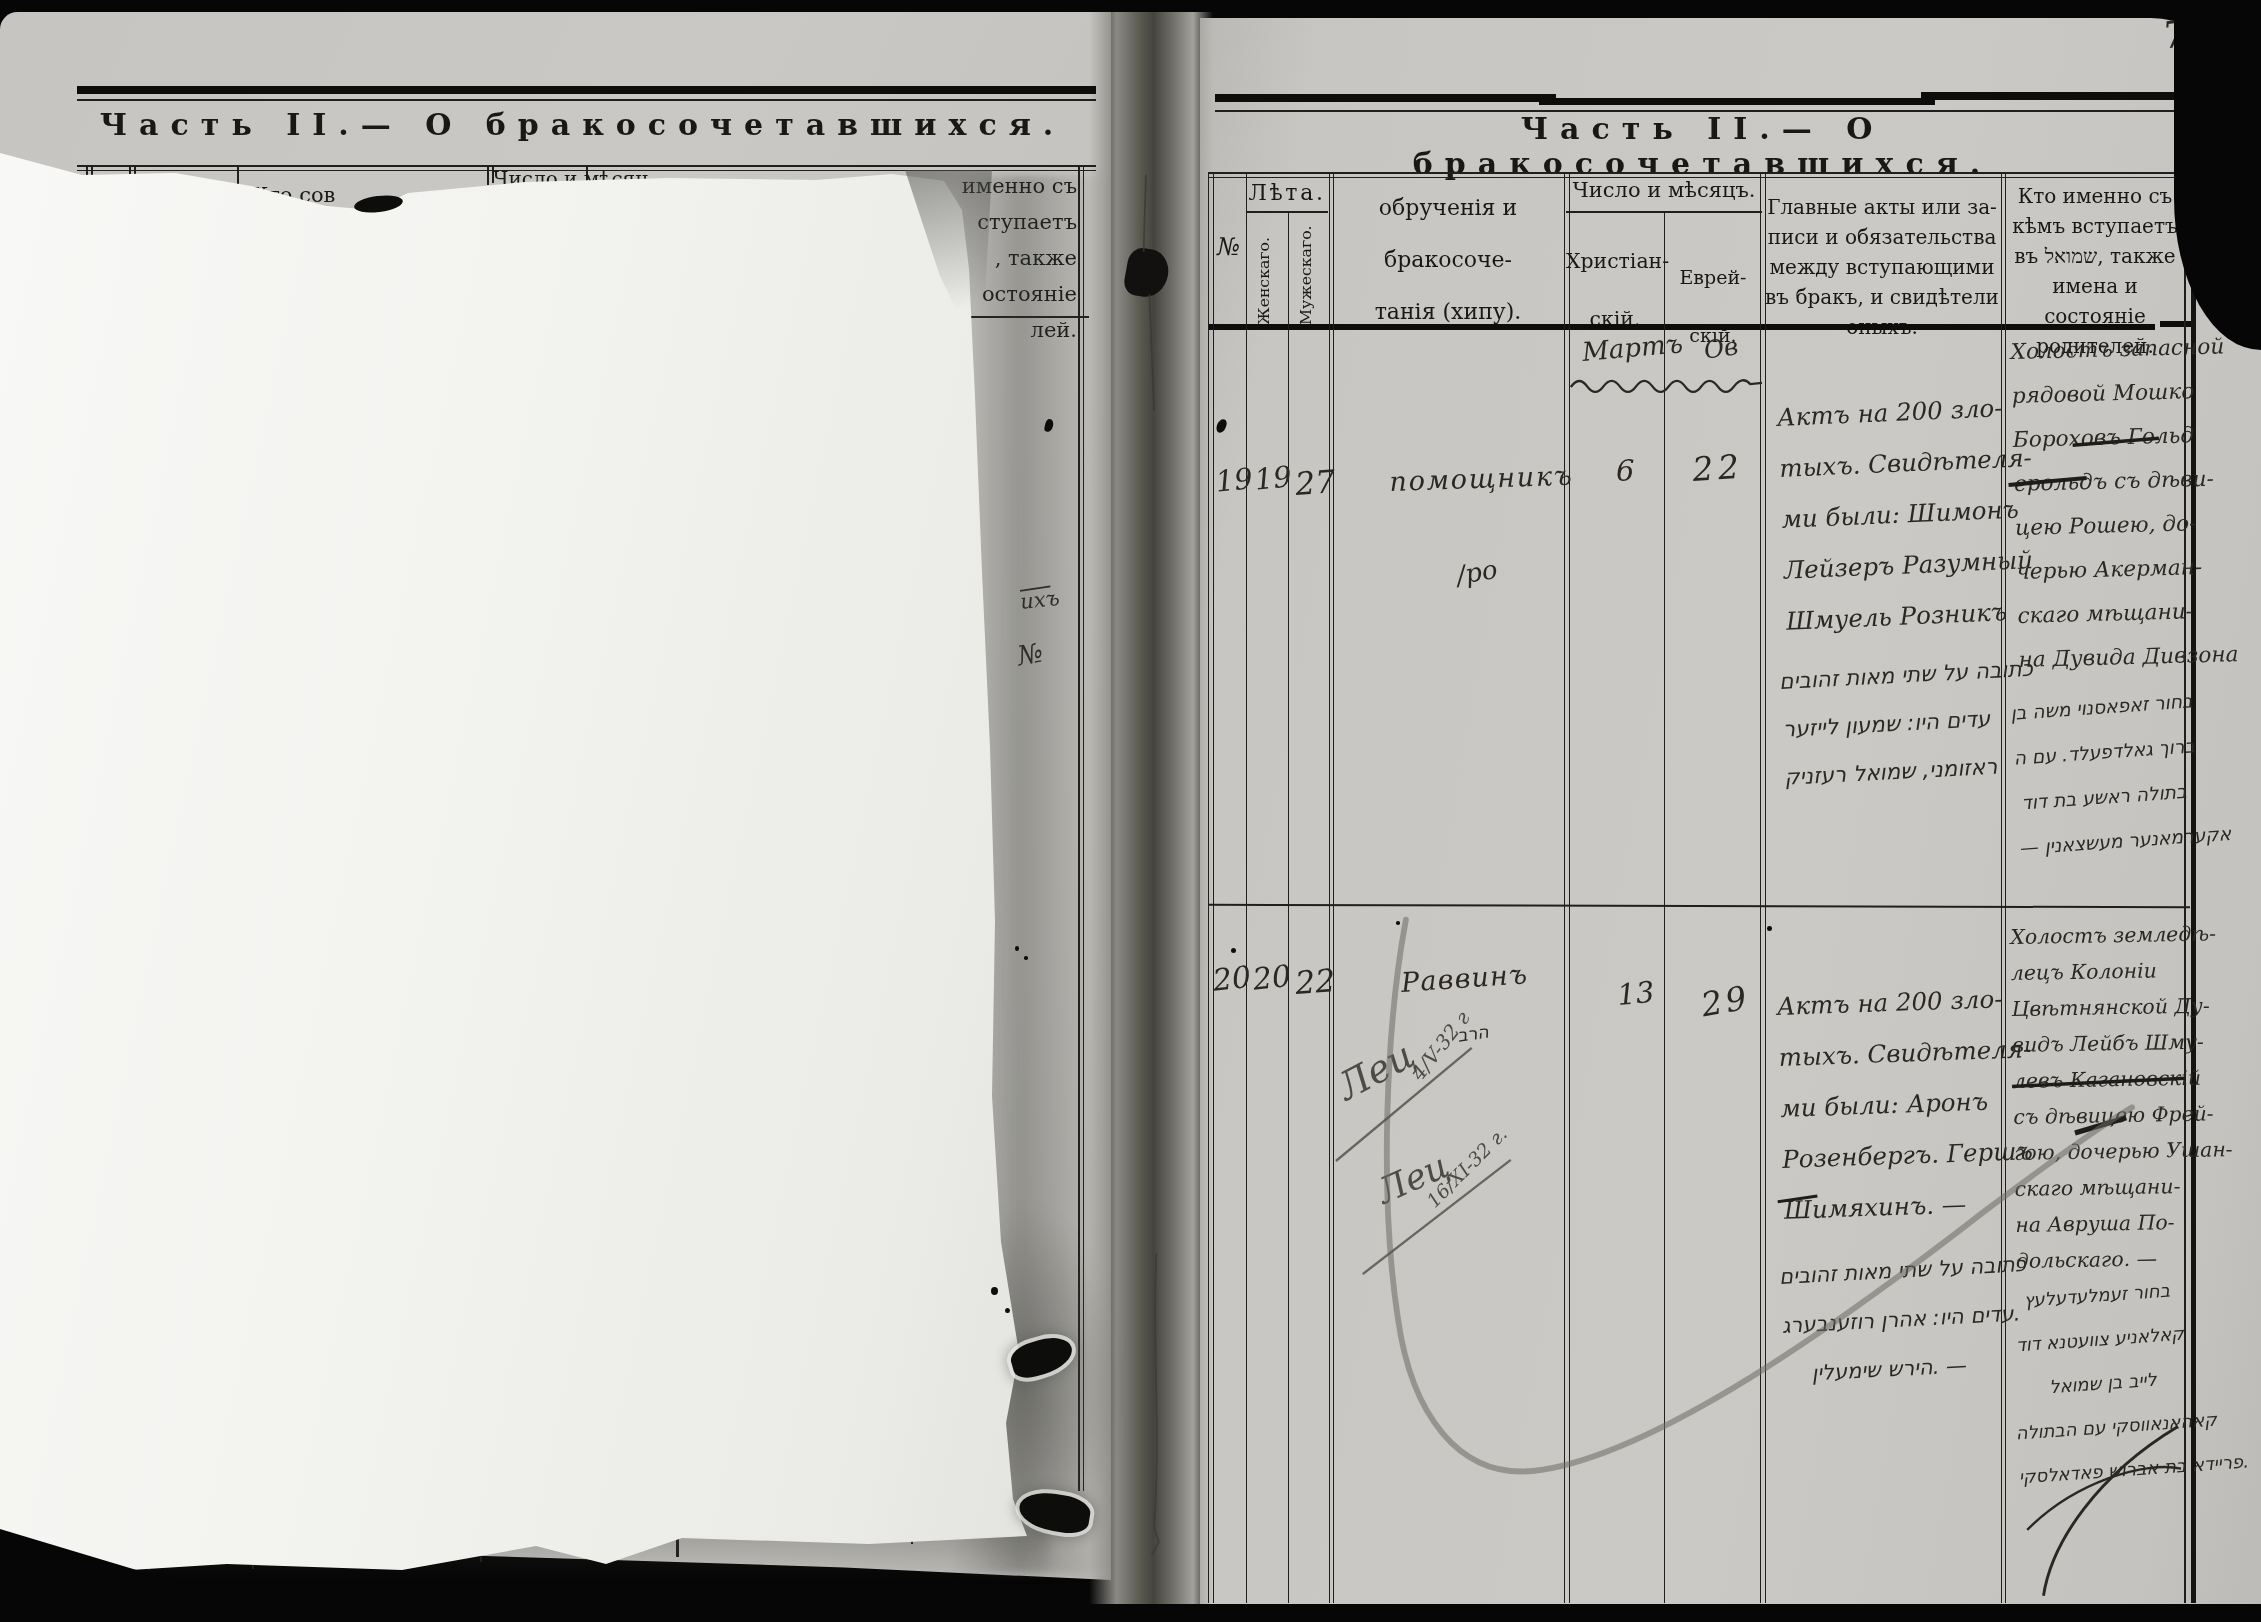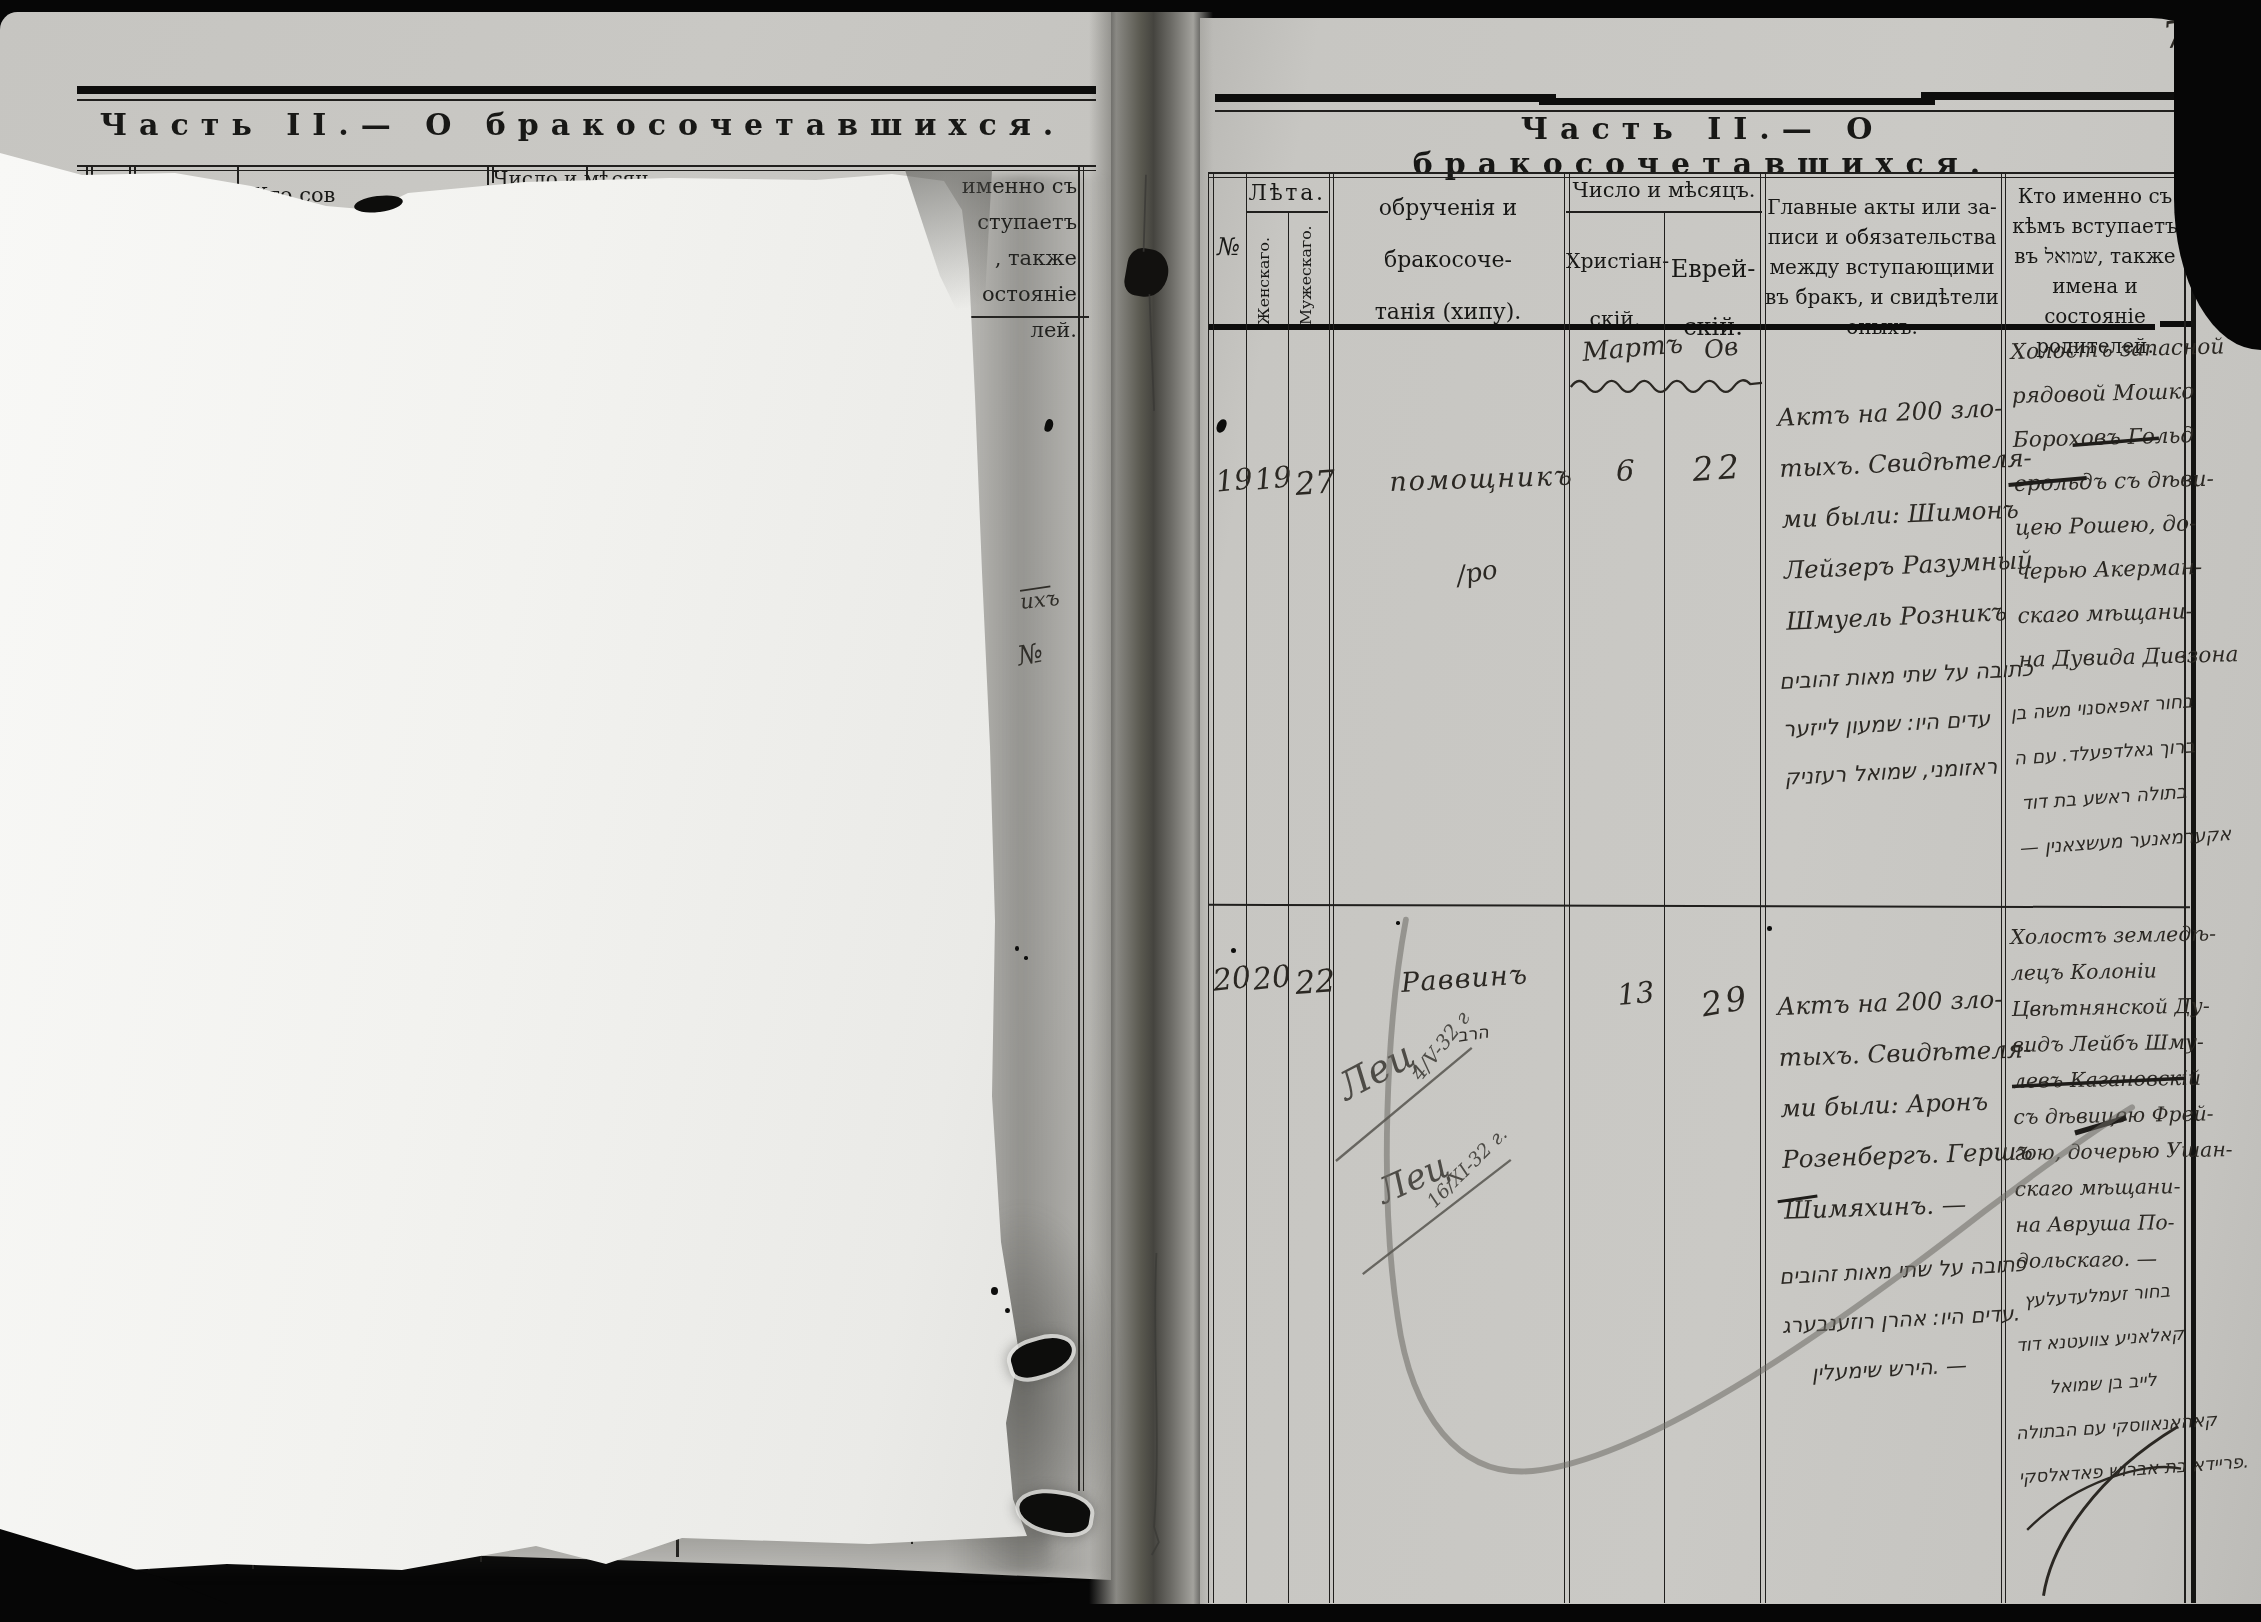--- a/index.html
+++ b/index.html
@@ -106,21 +106,21 @@
     <div class="lines prn ctr" style="left:1332px;top:182px;width:232px;font-size:22px;line-height:52px">
         <div>обрученія и бракосоче-</div>
         <div>танія (хипу).</div>
       </div>
     <div class="prn ctr" style="left:1566px;top:178px;width:196px;font-size:21px">Число и мѣсяцъ.</div>
     <div class="hl" style="left:1566px;top:211px;width:196px;height:1.7px"></div>
     <div class="lines prn ctr" style="left:1566px;top:232px;width:98px;font-size:20.4px;line-height:58px">
         <div>Христіан-</div>
         <div>скій.</div>
       </div>
-    <div class="lines prn ctr" style="left:1664px;top:240px;width:98px;font-size:24px;line-height:58px">
+    <div class="lines prn ctr" style="left:1664px;top:248px;width:98px;font-size:19px;line-height:58px">
         <div>Еврей-</div>
         <div>скій.</div>
       </div>
     <div class="lines prn ctr" style="left:1765px;top:192px;width:234px;font-size:20px;line-height:30px">
         <div>Главные акты или за-</div>
         <div>писи и обязательства</div>
         <div>между вступающими</div>
         <div>въ бракъ, и свидѣтели</div>
         <div>оныхъ.</div>
       </div>

